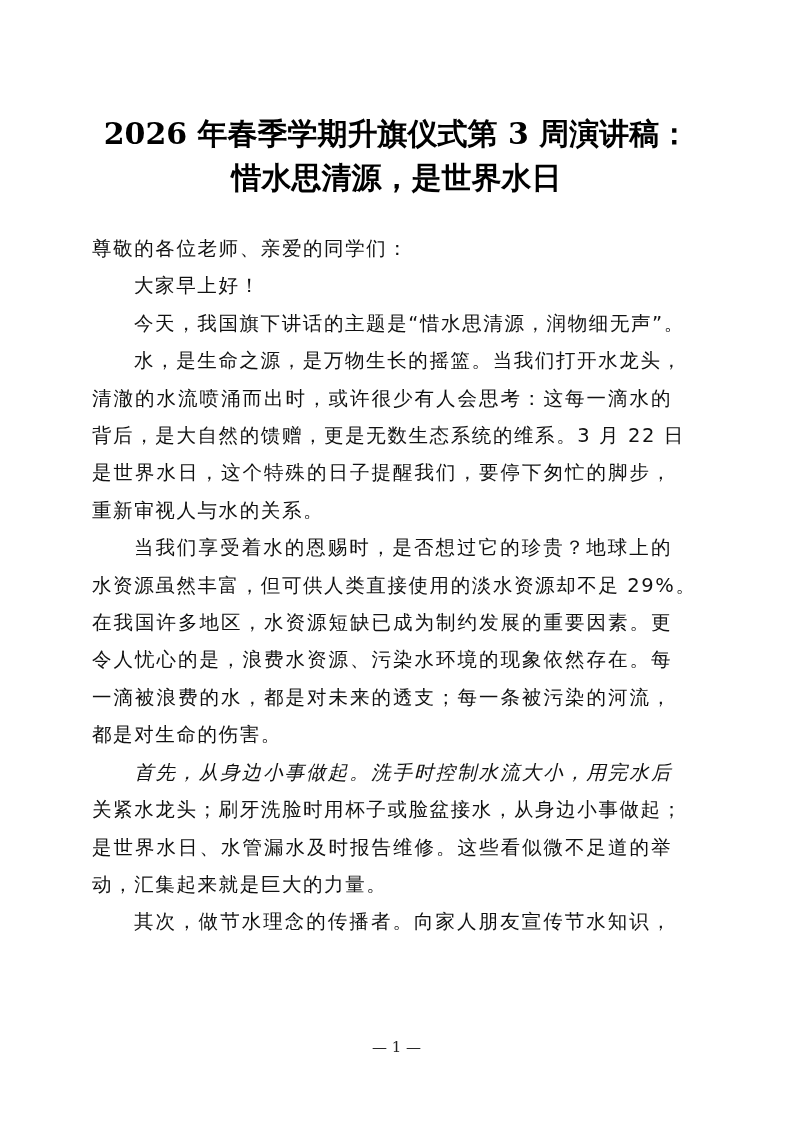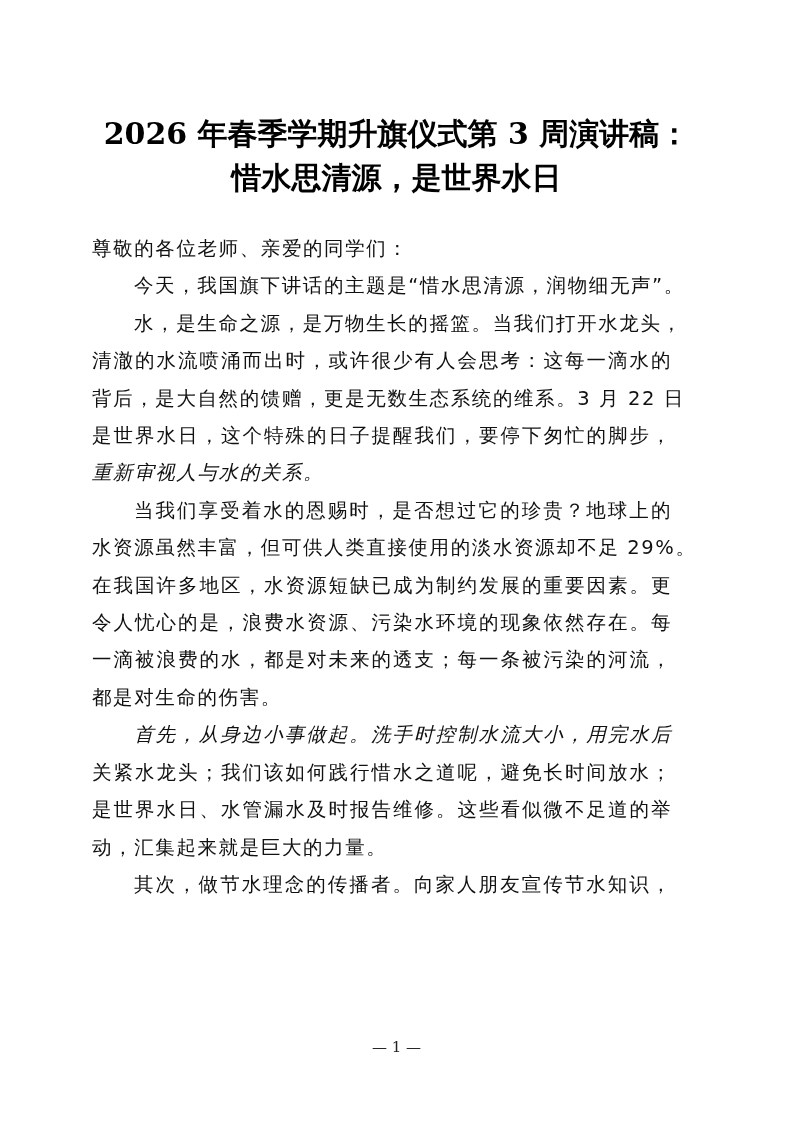--- a/index.html
+++ b/index.html
@@ -36,40 +36,43 @@
   <div class="title">
     <div>2026 年春季学期升旗仪式第 3 周演讲稿：</div>
     <div>惜水思清源，是世界水日</div>
   </div>
 
   <div class="body" id="doc-body">
       <p>
         <span class="line last" style="width: auto;">尊敬的各位老师、亲爱的同学们：</span>
       </p>
       <p>
+        <span class="line last" style="padding-left: 42px; width: auto;">大家早上好！</span>
+      </p>
+      <p>
         <span class="line last" style="padding-left: 42px; width: auto;">今天，我国旗下讲话的主题是“惜水思清源，润物细无声”。</span>
       </p>
       <p>
         <span class="line" style="padding-left: 42px; width: 538px;">水，是生命之源，是万物生长的摇篮。当我们打开水龙头，</span>
         <span class="line" style="width: 580px;">清澈的水流喷涌而出时，或许很少有人会思考：这每一滴水的</span>
         <span class="line" style="width: 580px;">背后，是大自然的馈赠，更是无数生态系统的维系。3 月 22 日</span>
         <span class="line" style="width: 580px;">是世界水日，这个特殊的日子提醒我们，要停下匆忙的脚步，</span>
-        <span class="line last" style="width: auto; font-style: italic;">重新审视人与水的关系。</span>
+        <span class="line last" style="width: auto;">重新审视人与水的关系。</span>
       </p>
       <p>
         <span class="line" style="padding-left: 42px; width: 538px;">当我们享受着水的恩赐时，是否想过它的珍贵？地球上的</span>
         <span class="line" style="width: 580px;">水资源虽然丰富，但可供人类直接使用的淡水资源却不足 29%。</span>
         <span class="line" style="width: 580px;">在我国许多地区，水资源短缺已成为制约发展的重要因素。更</span>
         <span class="line" style="width: 580px;">令人忧心的是，浪费水资源、污染水环境的现象依然存在。每</span>
         <span class="line" style="width: 580px;">一滴被浪费的水，都是对未来的透支；每一条被污染的河流，</span>
         <span class="line last" style="width: auto;">都是对生命的伤害。</span>
       </p>
       <p>
         <span class="line" style="padding-left: 42px; width: 538px; font-style: italic;">首先，从身边小事做起。洗手时控制水流大小，用完水后</span>
-        <span class="line" style="width: 580px;">关紧水龙头；我们该如何践行惜水之道呢，避免长时间放水；</span>
+        <span class="line" style="width: 580px;">关紧水龙头；刷牙洗脸时用杯子或脸盆接水，从身边小事做起；</span>
         <span class="line" style="width: 580px;">是世界水日、水管漏水及时报告维修。这些看似微不足道的举</span>
         <span class="line last" style="width: auto;">动，汇集起来就是巨大的力量。</span>
       </p>
       <p>
         <span class="line" style="padding-left: 42px; width: 538px;">其次，做节水理念的传播者。向家人朋友宣传节水知识，</span>
       </p>
     </div>
 
   <div class="footer">— 1 —</div>
 </div>

